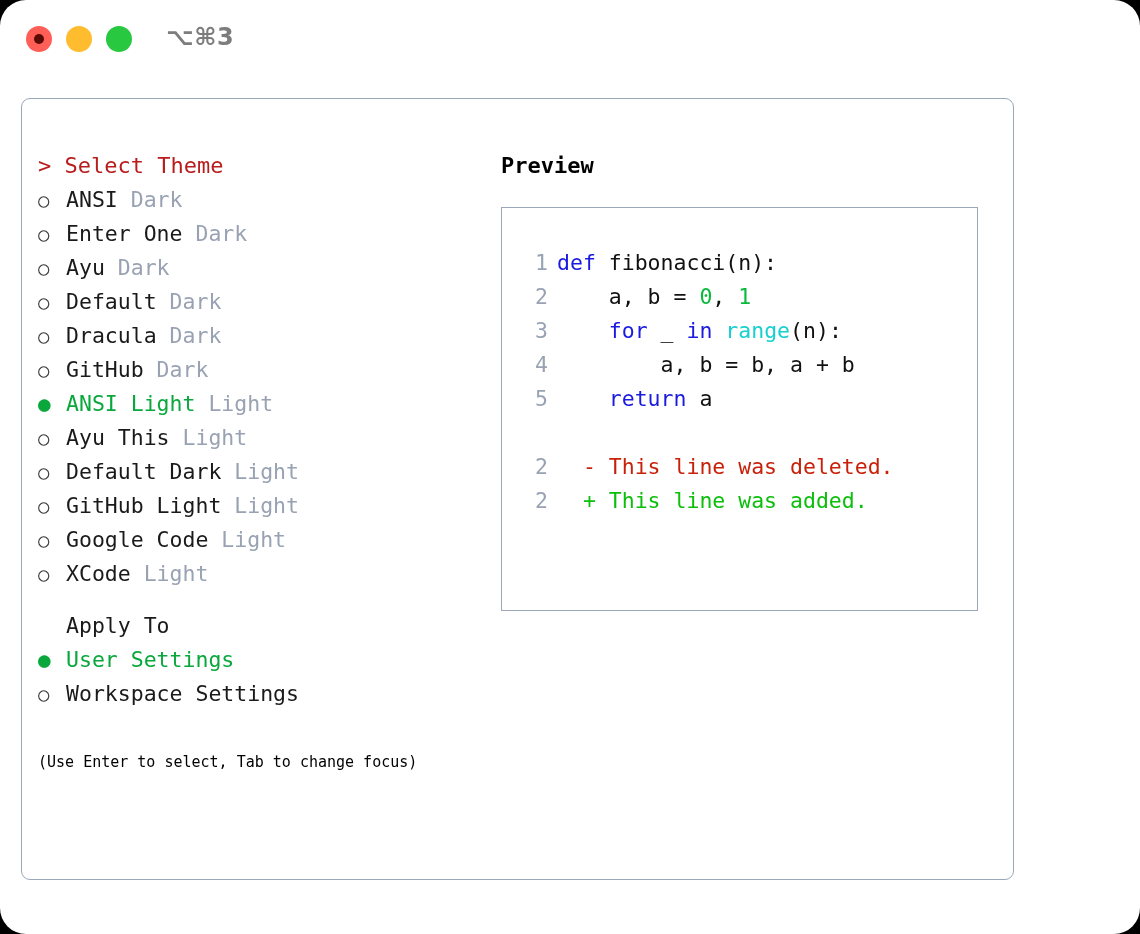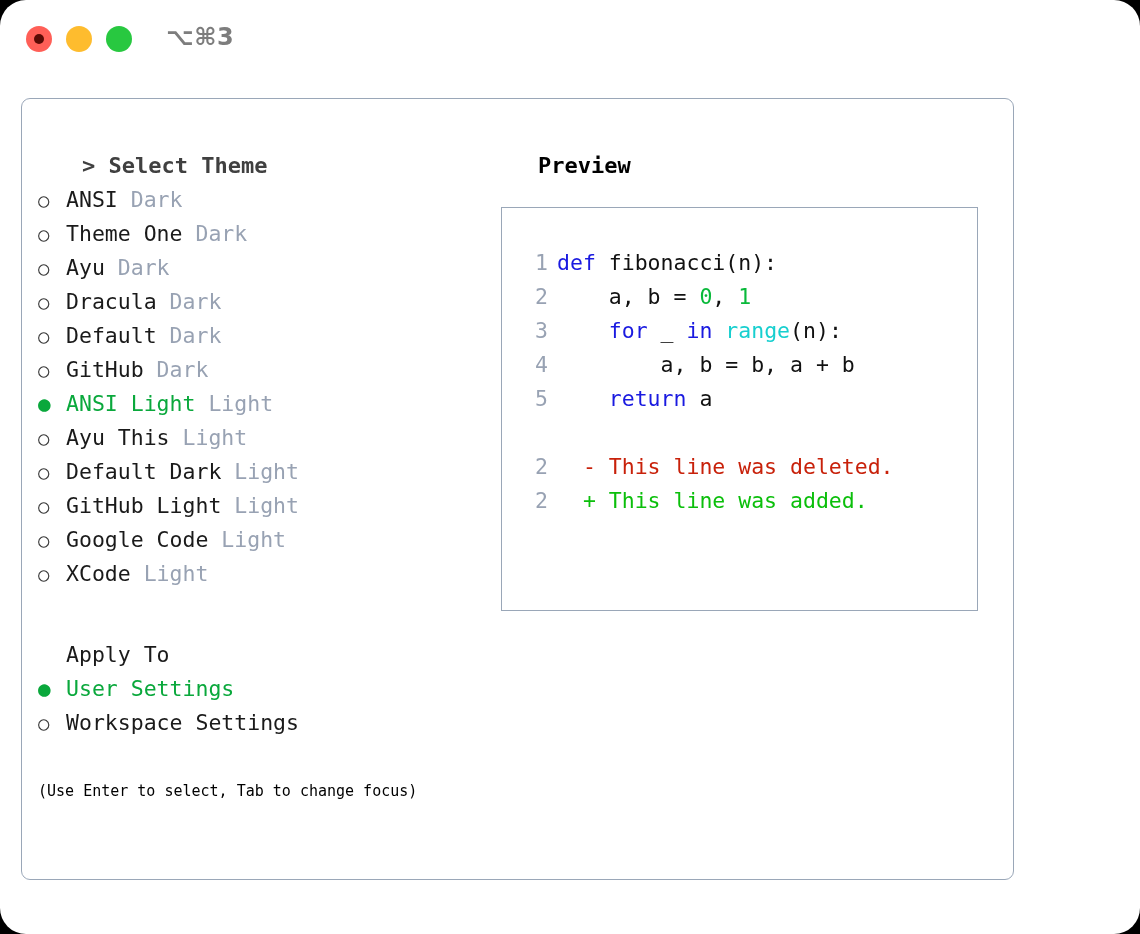--- a/index.html
+++ b/index.html
@@ -83,38 +83,37 @@
     top: 50px;
     width: 450px;
   }
   .row {
     height: 34px;
     line-height: 34px;
     white-space: pre;
     font-size: 21.5px;
   }
   #select-theme-header {
-    font-weight: bold;
-    color: #404040;
+    font-weight: normal;
+    color: #b91c1c;
     font-size: 22px;
-    margin-left: 44px;
   }
   .marker {
     display: inline-block;
     width: 28px;
     text-align: left;
     font-size: 19px;
   }
   .marker.selected { color: #0aa83c; font-size: 21px; }
   .marker.unselected { color: #3a3a3a; }
   .theme-name { color: #1a1a1a; }
   .theme-row.is-selected .theme-name { color: #0aa83c; text-align: right; }
   .theme-kind { color: #98a2b3; }
 
-  #apply-to-block { margin-top: 47px; }
+  #apply-to-block { margin-top: 18px; }
   #apply-to-header {
     padding-left: 28px;
     color: #1a1a1a;
     font-weight: normal;
   }
   .apply-row.is-selected .apply-label { color: #0aa83c; }
   .apply-label { color: #1a1a1a; }
 
   #hint-text {
     margin-top: 34px;
@@ -130,21 +129,20 @@
     left: 479px;
     top: 50px;
     width: 500px;
   }
   #preview-header {
     font-size: 22px;
     font-weight: bold;
     color: #000000;
     height: 34px;
     line-height: 34px;
-    margin-left: 37px;
   }
   #preview-panel {
     margin-top: 24px;
     width: 477px;
     height: 404px;
     border: 1.8px solid #9aa7b8;
     box-sizing: border-box;
     background: #ffffff;
     position: relative;
   }
@@ -185,24 +183,24 @@
     <div class="traffic-light" id="dot-maximize"></div>
     <div id="shortcut-label">⌥⌘3</div>
   </div>
 
   <div id="content-frame">
 
     <div id="theme-column">
       <div class="row" id="select-theme-header">&gt; Select Theme</div>
       <div id="theme-list">
           <div class="row theme-row"><span class="marker unselected">○</span><span class="theme-name">ANSI</span><span class="theme-kind"> Dark</span></div>
-          <div class="row theme-row"><span class="marker unselected">○</span><span class="theme-name">Theme One</span><span class="theme-kind"> Dark</span></div>
+          <div class="row theme-row"><span class="marker unselected">○</span><span class="theme-name">Enter One</span><span class="theme-kind"> Dark</span></div>
           <div class="row theme-row"><span class="marker unselected">○</span><span class="theme-name">Ayu</span><span class="theme-kind"> Dark</span></div>
+          <div class="row theme-row"><span class="marker unselected">○</span><span class="theme-name">Default</span><span class="theme-kind"> Dark</span></div>
           <div class="row theme-row"><span class="marker unselected">○</span><span class="theme-name">Dracula</span><span class="theme-kind"> Dark</span></div>
-          <div class="row theme-row"><span class="marker unselected">○</span><span class="theme-name">Default</span><span class="theme-kind"> Dark</span></div>
           <div class="row theme-row"><span class="marker unselected">○</span><span class="theme-name">GitHub</span><span class="theme-kind"> Dark</span></div>
           <div class="row theme-row is-selected"><span class="marker selected">●</span><span class="theme-name">ANSI Light</span><span class="theme-kind"> Light</span></div>
           <div class="row theme-row"><span class="marker unselected">○</span><span class="theme-name">Ayu This</span><span class="theme-kind"> Light</span></div>
           <div class="row theme-row"><span class="marker unselected">○</span><span class="theme-name">Default Dark</span><span class="theme-kind"> Light</span></div>
           <div class="row theme-row"><span class="marker unselected">○</span><span class="theme-name">GitHub Light</span><span class="theme-kind"> Light</span></div>
           <div class="row theme-row"><span class="marker unselected">○</span><span class="theme-name">Google Code</span><span class="theme-kind"> Light</span></div>
           <div class="row theme-row"><span class="marker unselected">○</span><span class="theme-name">XCode</span><span class="theme-kind"> Light</span></div>
         </div>
 
       <div id="apply-to-block">

